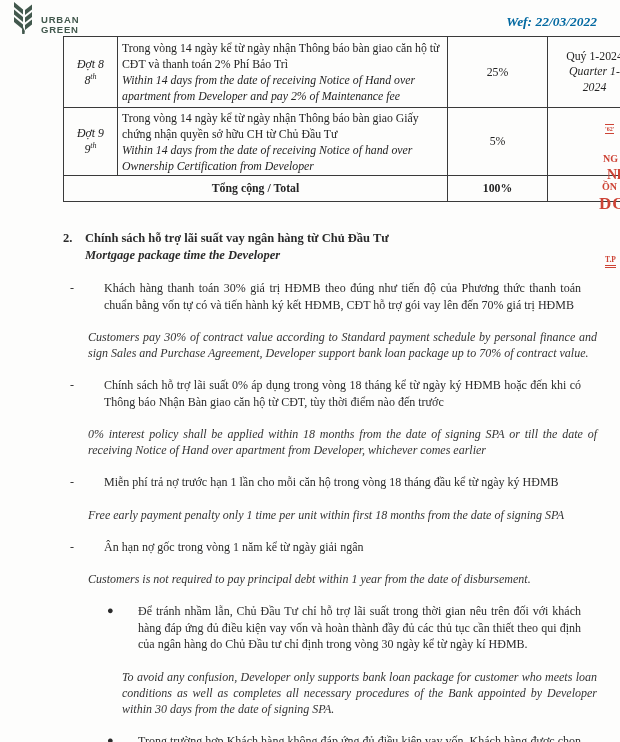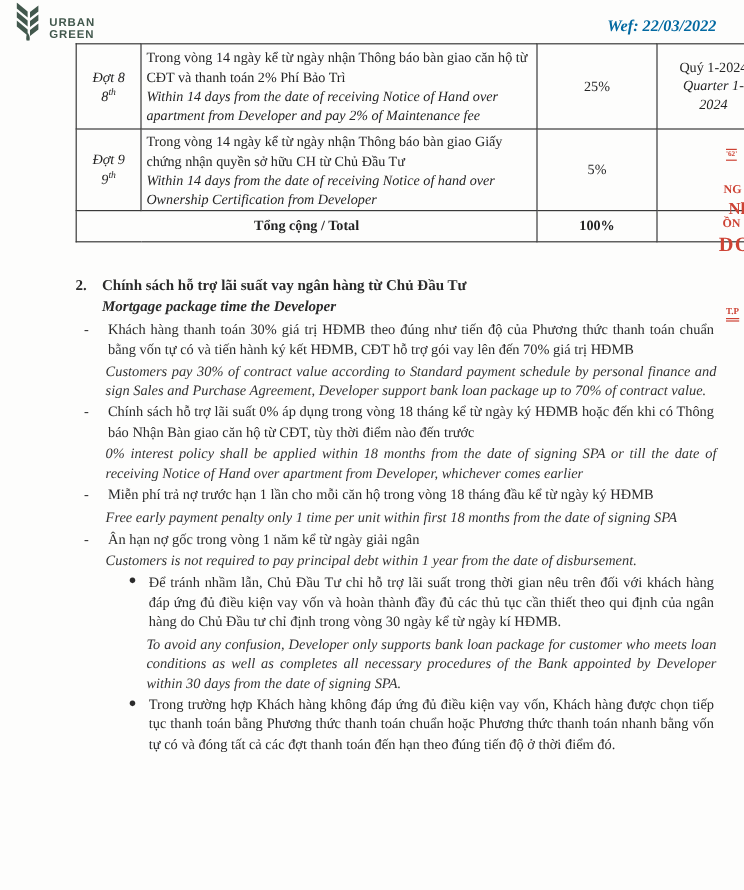--- a/index.html
+++ b/index.html
@@ -37,21 +37,21 @@
   
   #body-text{position:absolute;left:63px;top:230px;width:534px;
     font-size:12px;line-height:16.5px;color:#2b2b2b;}
   .sec-head{display:flex;font-weight:bold;font-size:12.5px;line-height:17px;}
   .sec-num{width:22px;flex:0 0 22px;}
   .sec-title-en{font-style:italic;}
   .dash-item{position:relative;padding-left:25px;margin-top:2px;}
   .dash-marker{position:absolute;left:7px;top:0;}
   .bullet-item{position:relative;padding-left:59px;margin-top:2px;}
   .bullet-marker{position:absolute;left:44px;top:-1px;font-size:11px;}
-  .p-vi{text-align:justify;margin:2px;}
+  .p-vi{text-align:justify;margin:16px;}
   .p-en{text-align:justify;margin:0;font-style:italic;font-size:12px;line-height:16px;color:#333;}
   
   .stamp{position:absolute;color:#cd4335;font-family:"Liberation Serif",serif;
     font-weight:bold;white-space:nowrap;}
   #stamp-0{left:605px;top:124px;font-size:6px;border-top:1px solid #cd4335;
     border-bottom:1px solid #cd4335;padding:1px 0;}
   #stamp-1{left:603px;top:153px;font-size:10px;}
   #stamp-2{left:607px;top:167px;font-size:14px;}
   #stamp-3{left:602px;top:181px;font-size:10px;}
   #stamp-4{left:599px;top:194px;font-size:17px;letter-spacing:1px;}

